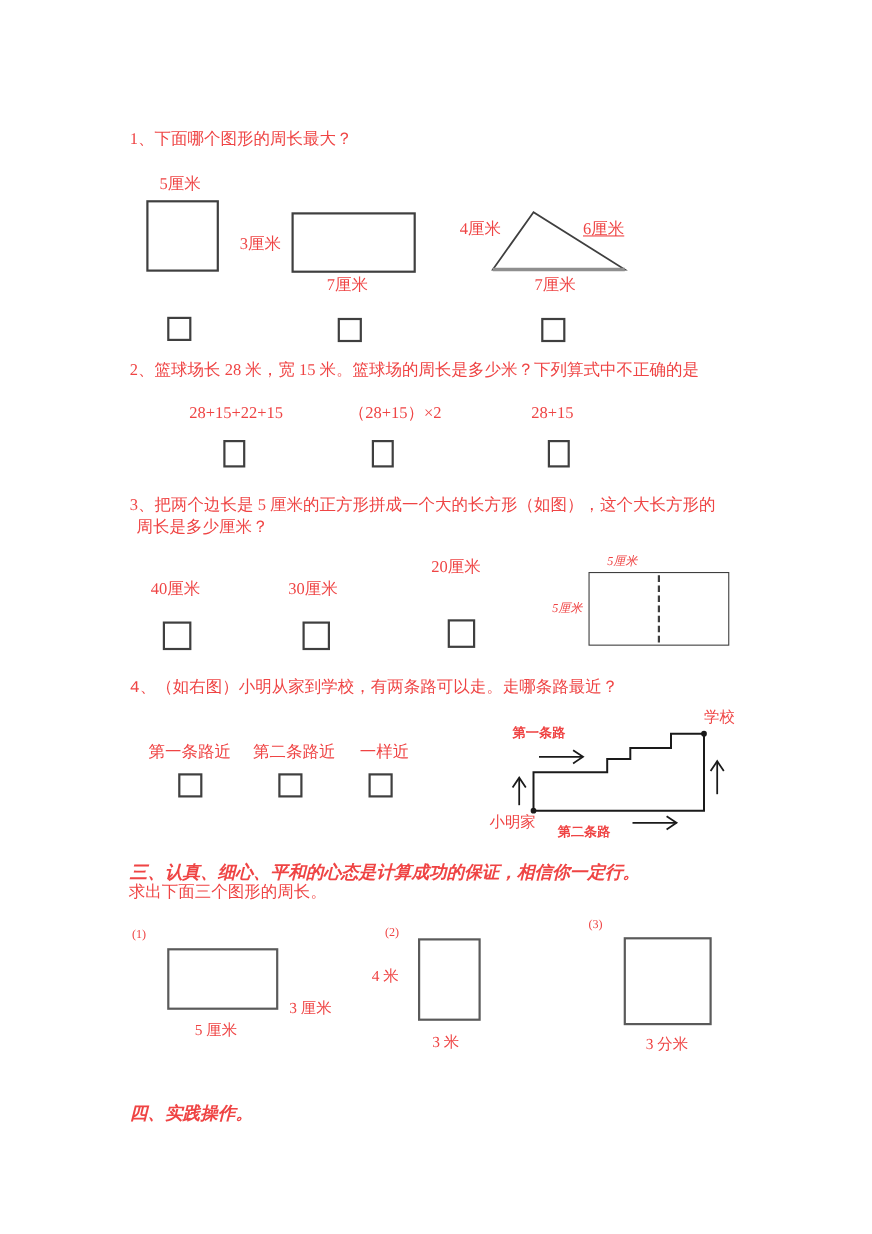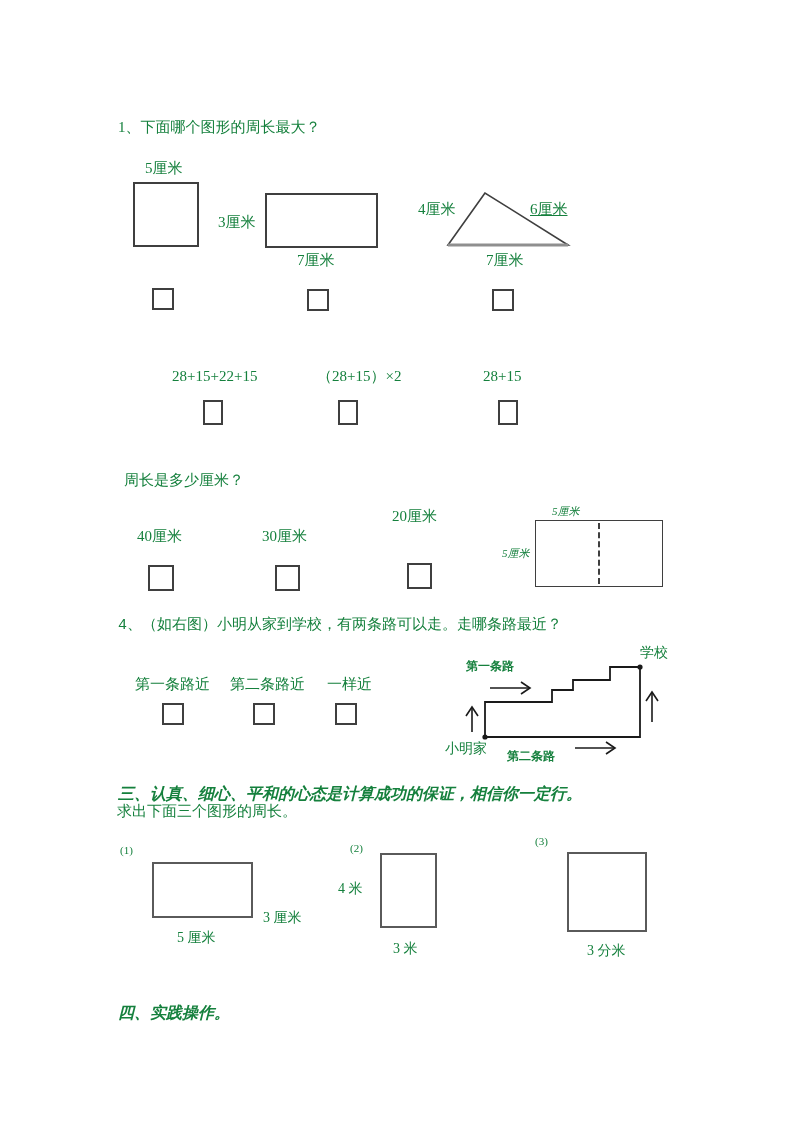--- a/index.html
+++ b/index.html
@@ -1,21 +1,21 @@
 <!DOCTYPE html>
 <html><head>
 <meta charset="utf-8">
 <style>
   html,body { margin:0; padding:0; background:#e8e8e8; }
   .page {
     position:relative; width:793px; height:1122px; margin:0 auto;
     background:#ffffff; overflow:hidden;
     font-family:"Liberation Serif","DejaVu Serif",serif; color:#1a1a1a;
   }
-  .t  { position:absolute; font-size:15px; line-height:1.15; white-space:nowrap; color:#15803d; }
+  .t  { position:absolute; font-size:15px; line-height:1.15; white-space:nowrap; color:#ef4444; }
   .head { font-family:"Liberation Sans","DejaVu Sans",sans-serif; font-weight:bold; font-size:16px;font-style:italic; }
   .idx  { font-size:11px; }
   .dim  { font-size:14px; }
   .dlab { font-size:11px; font-style:italic; }
   .maplabel { font-family:"Liberation Sans","DejaVu Sans",sans-serif; font-weight:bold; font-size:12px; }
   .place { font-size:14px; }
   .shape { position:absolute; border:2px solid #3f3f3f; background:#ffffff; box-sizing:border-box; }
   .shape3 { position:absolute; border:2px solid #5a5a5a; background:#ffffff; box-sizing:border-box; }
   .cb { position:absolute; width:22px; height:22px; border:2px solid #3f3f3f; background:#ffffff; box-sizing:border-box; cursor:pointer; }
   .dash { position:absolute; width:0; border-left:2px dashed #3f3f3f; }
@@ -40,29 +40,31 @@
     <line x1="8" y1="60" x2="128" y2="60" stroke="#8f8f8f" stroke-width="3"></line>
   </svg>
   <div class="t" style="left:418px; top:201px;">4厘米</div>
   <div class="t" style="left:530px; top:201px;text-decoration:underline;">6厘米</div>
   <div class="t" style="left:486px; top:252px;">7厘米</div>
 
   <div class="cb" style="left:152px; top:288px;"></div>
   <div class="cb" style="left:307px; top:289px;"></div>
   <div class="cb" style="left:492px; top:289px;"></div>
 
+  <div class="t" style="left:118px; top:329px;">2、篮球场长 28 米，宽 15 米。篮球场的周长是多少米？下列算式中不正确的是</div>
 
   <div class="t" style="left:172px; top:368px;">28+15+22+15</div>
   <div class="t" style="left:317px; top:368px;">（28+15）×2</div>
   <div class="t" style="left:483px; top:368px;">28+15</div>
 
   <div class="cb" style="left:203px; top:400px; width:20px; height:25px;"></div>
   <div class="cb" style="left:338px; top:400px; width:20px; height:25px;"></div>
   <div class="cb" style="left:498px; top:400px; width:20px; height:25px;"></div>
 
+  <div class="t" style="left:118px; top:452px;">3、把两个边长是 5 厘米的正方形拼成一个大的长方形（如图），这个大长方形的</div>
   <div class="t" style="left:124px; top:472px;">周长是多少厘米？</div>
 
   <div class="t" style="left:137px; top:528px;">40厘米</div>
   <div class="t" style="left:262px; top:528px;">30厘米</div>
   <div class="t" style="left:392px; top:508px;">20厘米</div>
 
   <div class="cb" style="left:148px; top:565px; width:26px; height:26px;"></div>
   <div class="cb" style="left:275px; top:565px; width:25px; height:26px;"></div>
   <div class="cb" style="left:407px; top:563px; width:25px; height:26px;"></div>
 

